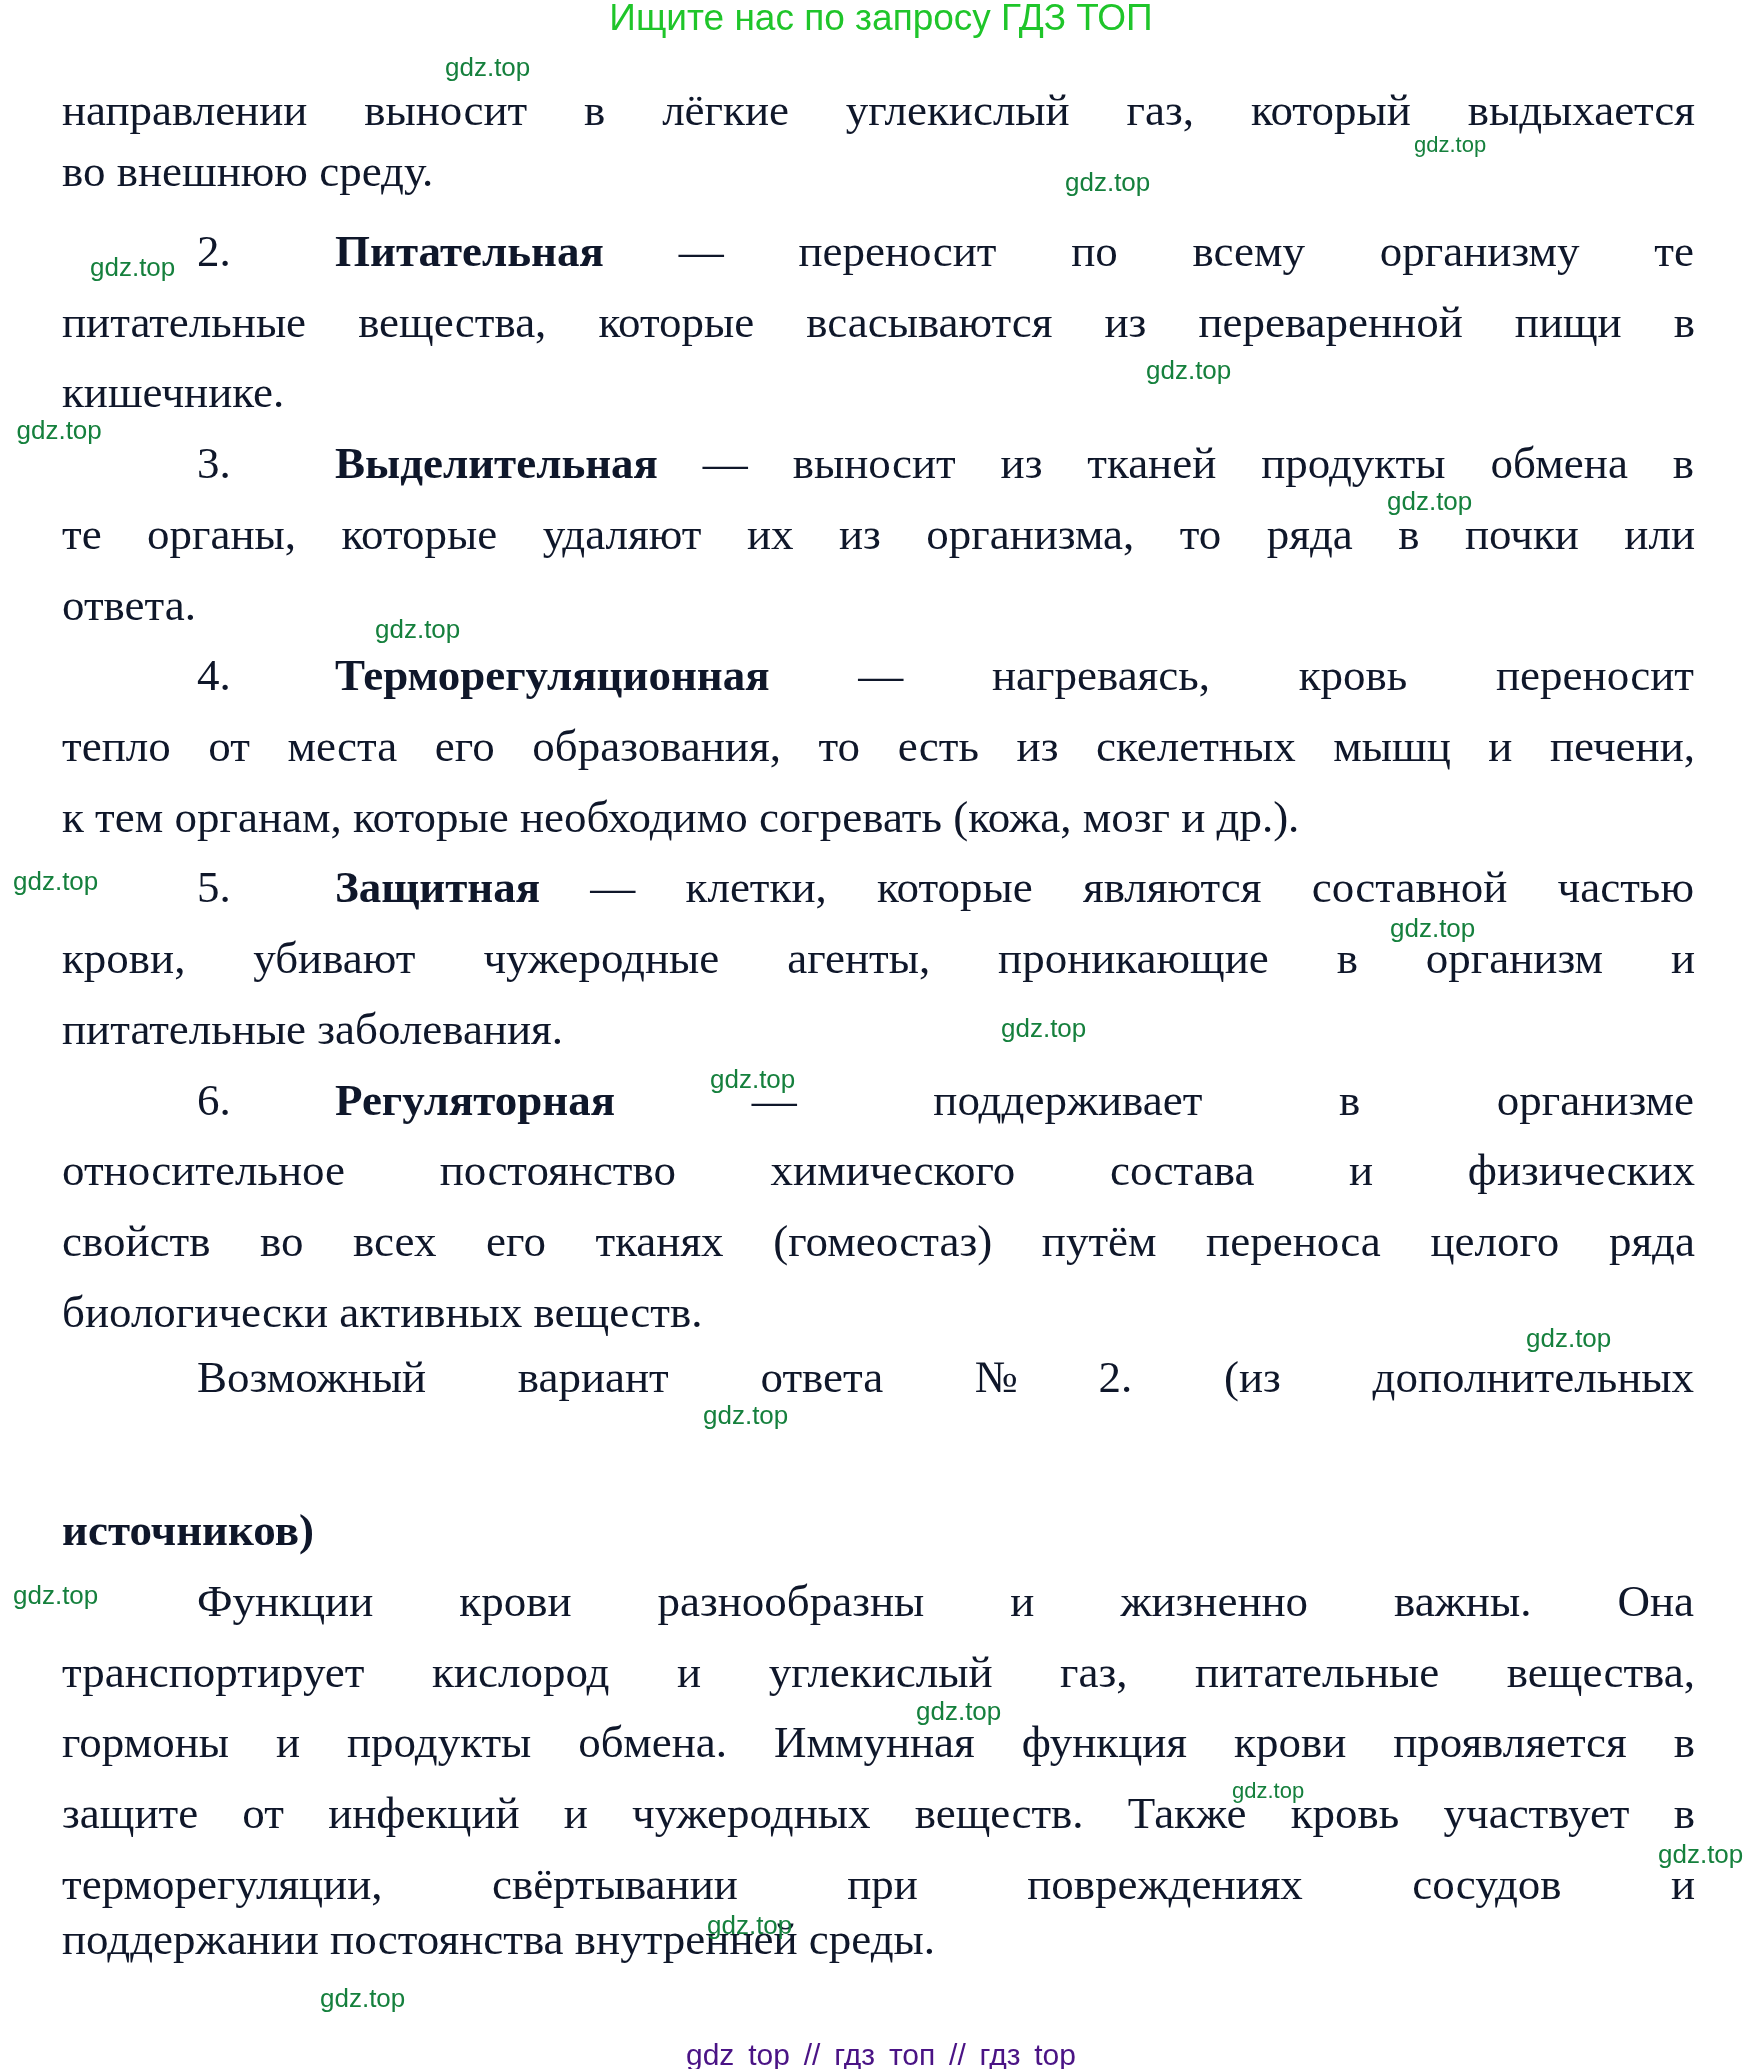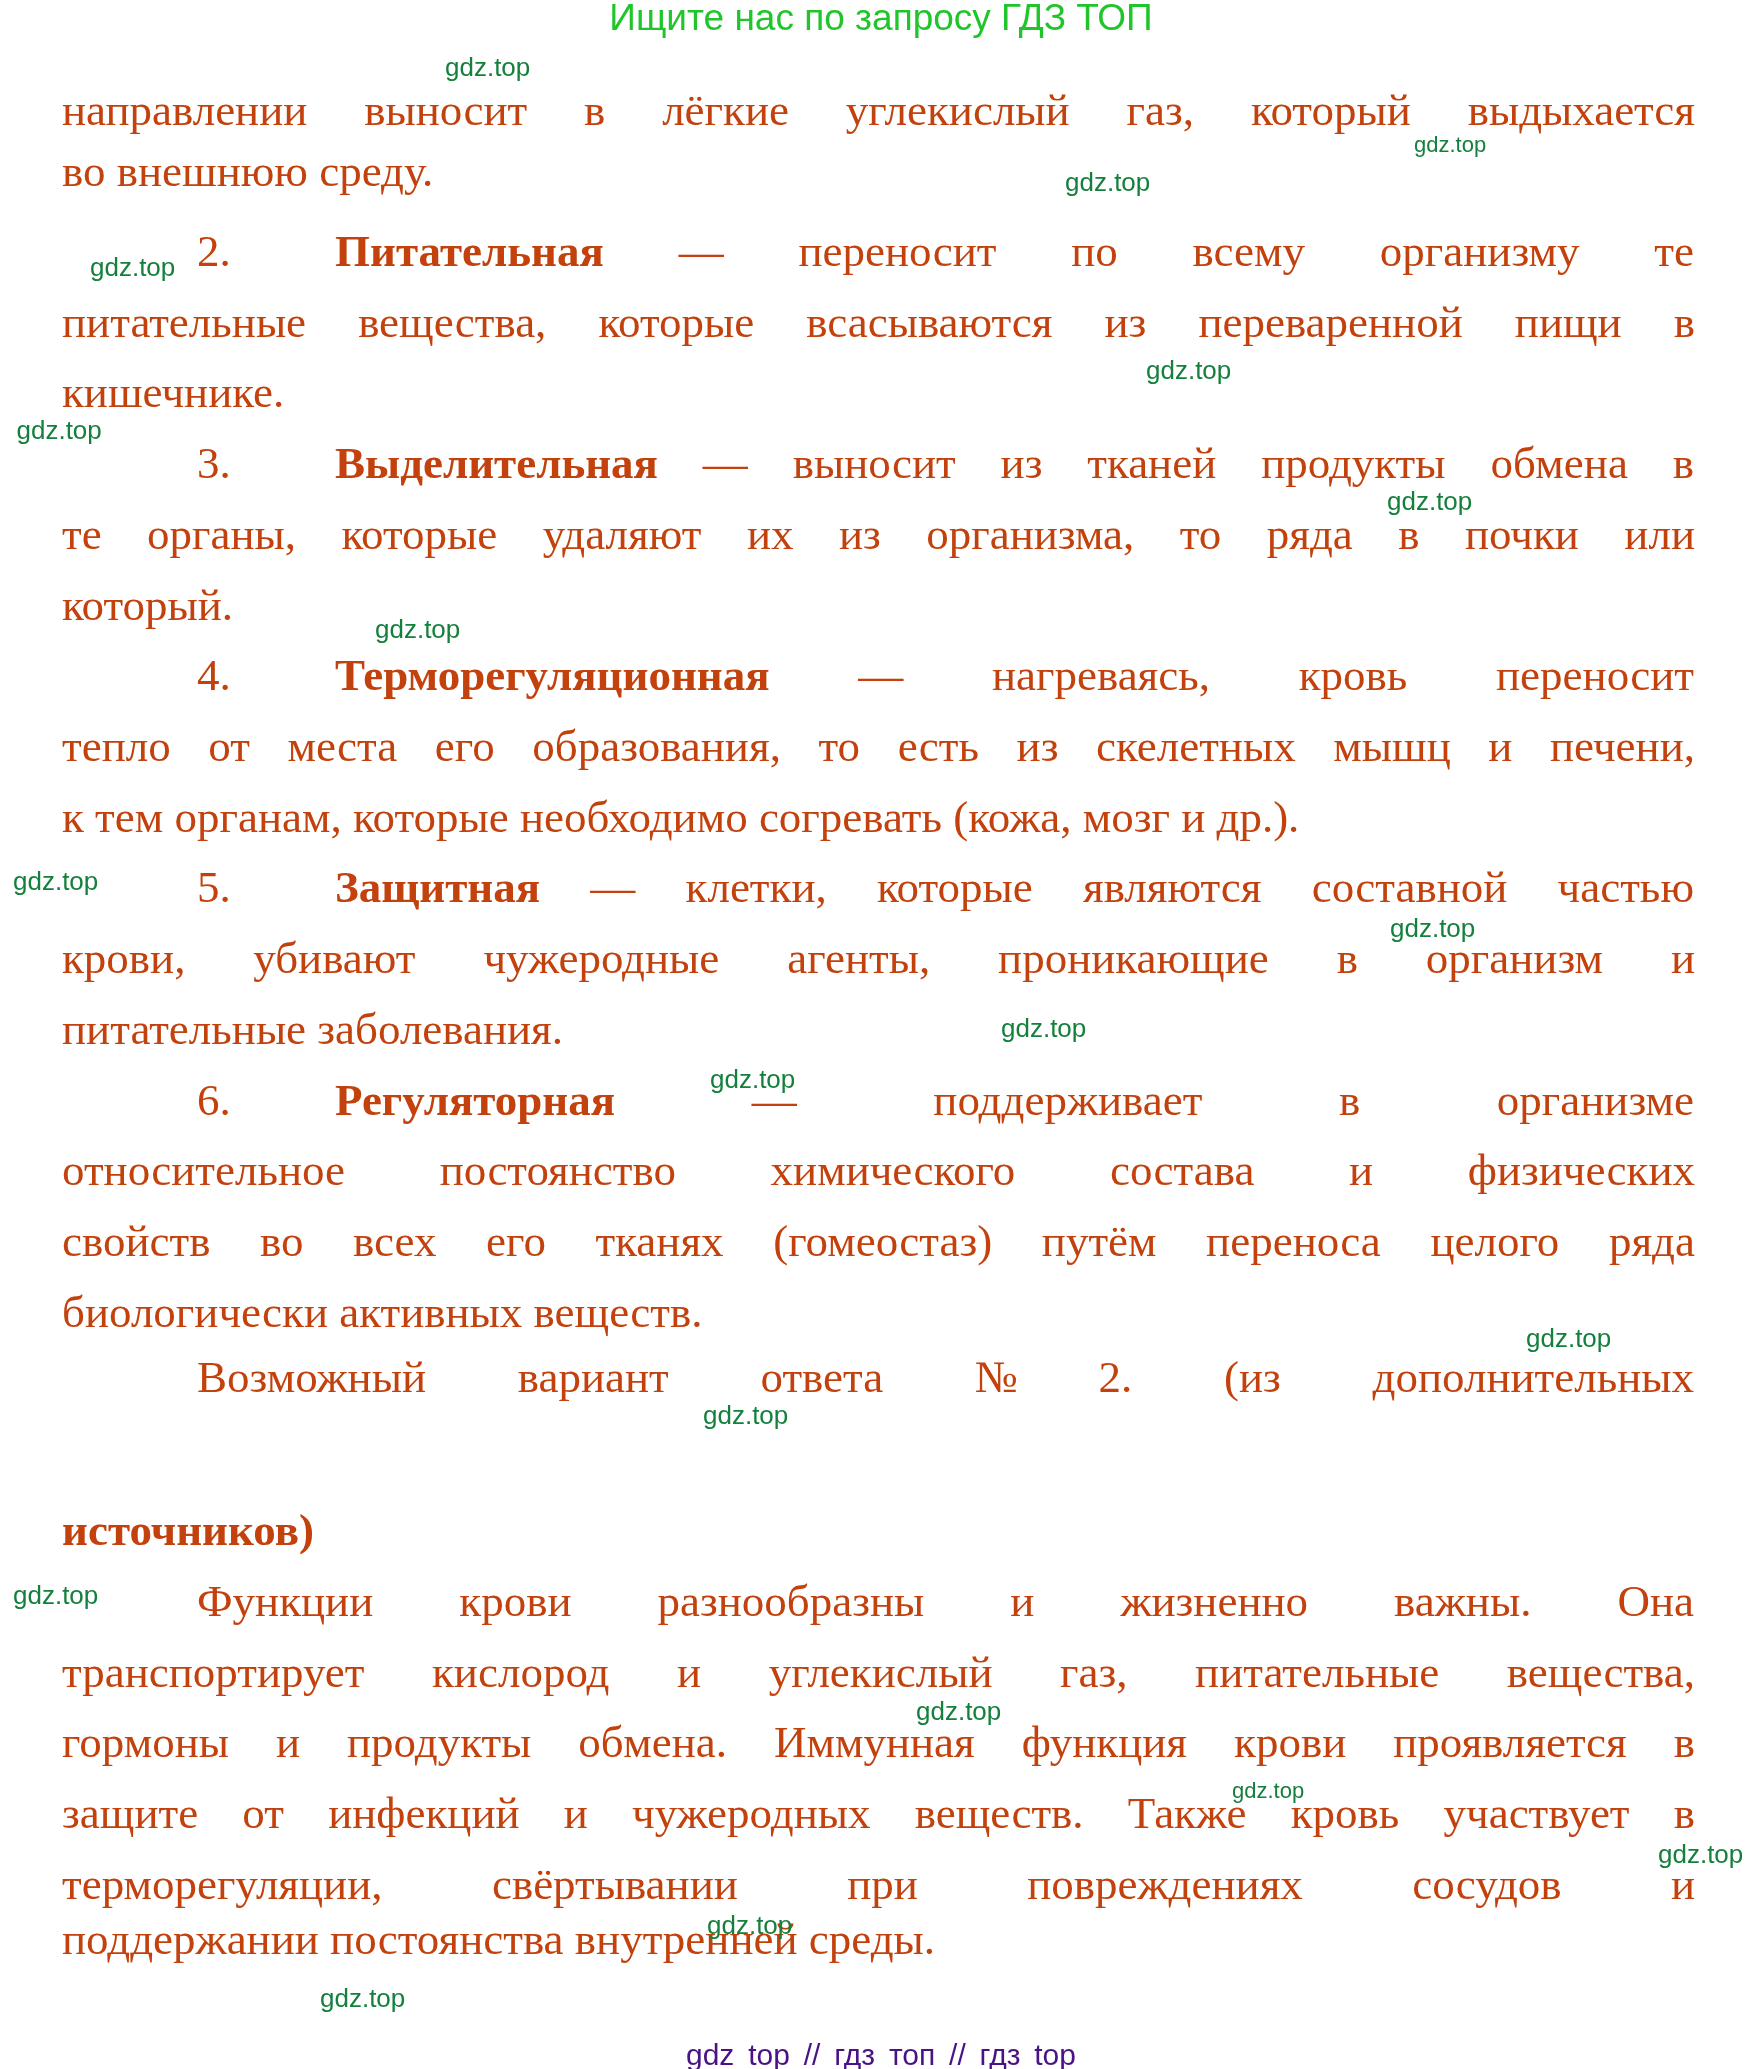--- a/index.html
+++ b/index.html
@@ -1,40 +1,40 @@
 <!DOCTYPE html>
 <html style="font-size:14.7px"><head>
 <meta charset="utf-8">
 <style>
   html,body{margin:0;padding:0;background:#fff;}
   body{width:1762px;height:2070px;position:relative;overflow:hidden;}
   .hdr{position:absolute;top:0;left:0;width:1762px;text-align:center;font-family:"Liberation Sans",sans-serif;font-size:37px;color:#1fc52a;line-height:35px;}
   .ftr{position:absolute;top:2037px;left:0;width:1762px;text-align:center;font-family:"Liberation Sans",sans-serif;font-size:30px;color:#4a1385;line-height:35px;word-spacing:5.5px;}
-  .ln{position:absolute;left:62px;width:1633px;font-family:"Liberation Serif",serif;font-size:45px;line-height:55px;color:#c2410c;white-space:nowrap;}
+  .ln{position:absolute;left:62px;width:1633px;font-family:"Liberation Serif",serif;font-size:45px;line-height:55px;color:#0f172a;white-space:nowrap;}
   .j{text-align:justify;text-align-last:justify;white-space:normal;}
   .ind{left:197px;width:1497px;}
   b{font-weight:bold;}
   .wm{position:absolute;font-family:"Liberation Sans",sans-serif;font-size:26px;color:#15803d;line-height:29px;white-space:nowrap;}
   .num{display:inline-block;width:138px;}
 </style>
 </head>
 <body>
 
 <div class="hdr">Ищите нас по запросу ГДЗ ТОП</div>
 
 <div class="ln j" style="top:83px">направлении выносит в лёгкие углекислый газ, который выдыхается</div>
 <div class="ln" style="top:144px">во внешнюю среду.</div>
 
 <div class="ln ind j" style="top:224px"><span class="num">2.</span><b>Питательная</b><span> — переносит по всему организму те</span></div>
 <div class="ln j" style="top:295px">питательные вещества, которые всасываются из переваренной пищи в</div>
 <div class="ln" style="top:365px">кишечнике.</div>
 
 <div class="ln ind j" style="top:436px"><span class="num">3.</span><b>Выделительная</b><span> — выносит из тканей продукты обмена в</span></div>
 <div class="ln j" style="top:507px">те органы, которые удаляют их из организма, то ряда в почки или</div>
-<div class="ln" style="top:578px">который.</div>
+<div class="ln" style="top:578px">ответа.</div>
 
 <div class="ln ind j" style="top:648px"><span class="num">4.</span><b>Терморегуляционная</b><span> — нагреваясь, кровь переносит</span></div>
 <div class="ln j" style="top:719px">тепло от места его образования, то есть из скелетных мышц и печени,</div>
 <div class="ln" style="top:790px">к тем органам, которые необходимо согревать (кожа, мозг и др.).</div>
 
 <div class="ln ind j" style="top:860px"><span class="num">5.</span><b>Защитная</b><span> — клетки, которые являются составной частью</span></div>
 <div class="ln j" style="top:931px">крови, убивают чужеродные агенты, проникающие в организм и</div>
 <div class="ln" style="top:1002px">питательные заболевания.</div>
 
 <div class="ln ind j" style="top:1073px"><span class="num">6.</span><b>Регуляторная</b><span> — поддерживает в организме</span></div>

